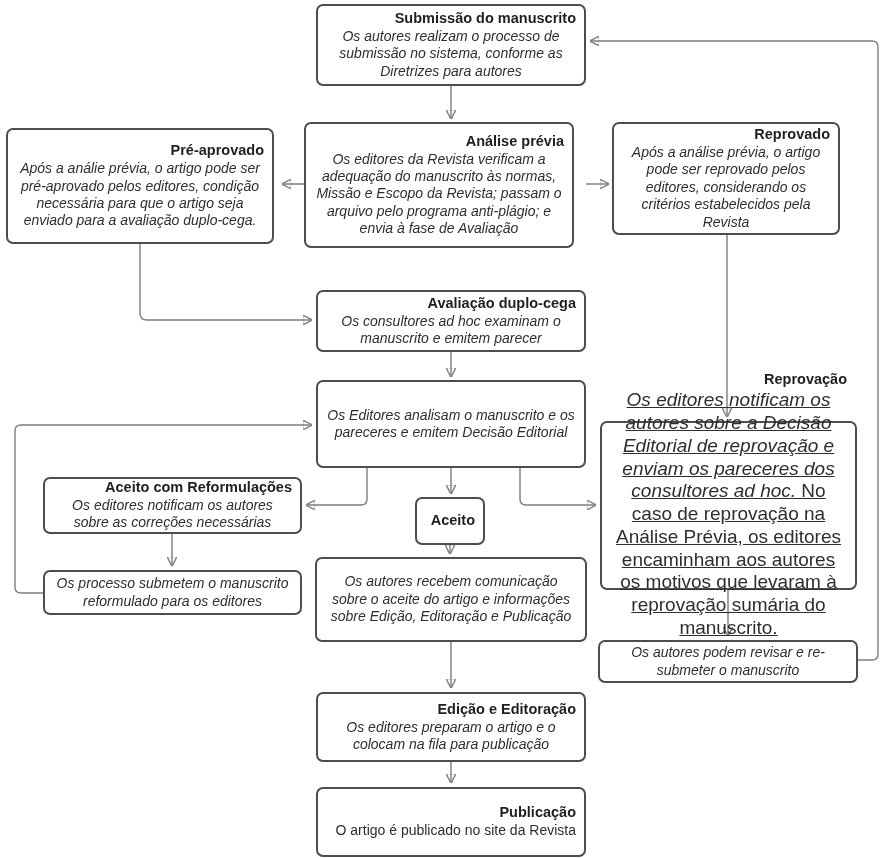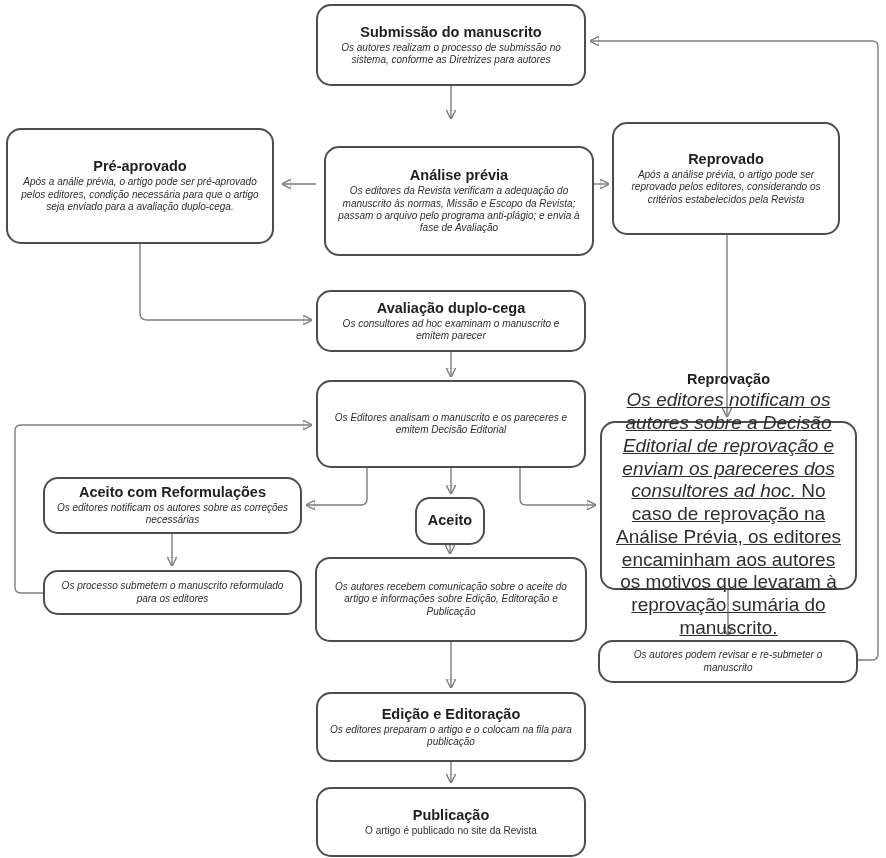--- a/index.html
+++ b/index.html
@@ -4,26 +4,26 @@
 <style>
   html,body{margin:0;padding:0;background:#ffffff;}
   body{font-family:"Liberation Sans","DejaVu Sans",sans-serif;}
   .canvas{
     position:relative;width:886px;height:858px;background:#ffffff;overflow:hidden;
   }
   .connectors{position:absolute;left:0;top:0;width:886px;height:858px;}
   .connectors path{fill:none;stroke:#7d7d7d;stroke-width:1.4px;}
   .flow-box{
     position:absolute;box-sizing:border-box;
-    background:#ffffff;border:2px solid #4d4d4d;border-radius:15px;
-    display:flex;flex-direction:column;justify-content:center;align-items:center;
+    background:#ffffff;border:2px solid #4d4d4d;border-radius:7px;
+    display:flex;flex-direction:column;justify-content:center;align-items:flex-end;
     text-align:center;padding:4px 8px;line-height:1.24;color:#333333;
   }
   .flow-title{font-weight:bold;font-size:14.5px;color:#1f1f1f;}
-  .flow-body{font-size:10px;color:#2e2e2e;}
+  .flow-body{font-size:14px;color:#2e2e2e;}
   .it{font-style:italic;}
   .sm .flow-body{font-size:19px;line-height:1.2;text-decoration:underline;}
 </style>
 </head>
 <body>
 
 <div class="canvas">
 
   <svg class="connectors" width="886" height="858" viewBox="0 0 886 858">
     <defs>
@@ -47,21 +47,21 @@
     <path d="M451 762 L451 782" marker-end="url(#arr)"></path>
     <path d="M728 590 L728 635" marker-end="url(#arr)"></path>
     <path d="M858 660 L872 660 Q878 660 878 654 L878 47 Q878 41 872 41 L591 41" marker-end="url(#arr)"></path>
   </svg>
 
   <div class="flow-box" style="left:316px;top:4px;width:270px;height:82px;">
     <div class="flow-title">Submissão do manuscrito</div>
     <div class="flow-body it">Os autores realizam o processo de submissão no sistema, conforme as Diretrizes para autores</div>
   </div>
 
-  <div class="flow-box" style="left:324px;top:122px;width:270px;height:110px;margin-top:24px;">
+  <div class="flow-box" style="left:304px;top:122px;width:270px;height:126px;">
     <div class="flow-title">Análise prévia</div>
     <div class="flow-body it">Os editores da Revista verificam a adequação do manuscrito às normas, Missão e Escopo da Revista; passam o arquivo pelo programa anti-plágio; e envia à fase de Avaliação</div>
   </div>
 
   <div class="flow-box" style="left:6px;top:128px;width:268px;height:116px;">
     <div class="flow-title">Pré-aprovado</div>
     <div class="flow-body it">Após a análie prévia, o artigo pode ser pré-aprovado pelos editores, condição necessária para que o artigo seja enviado para a avaliação duplo-cega.</div>
   </div>
 
   <div class="flow-box" style="left:612px;top:122px;width:228px;height:113px;">

